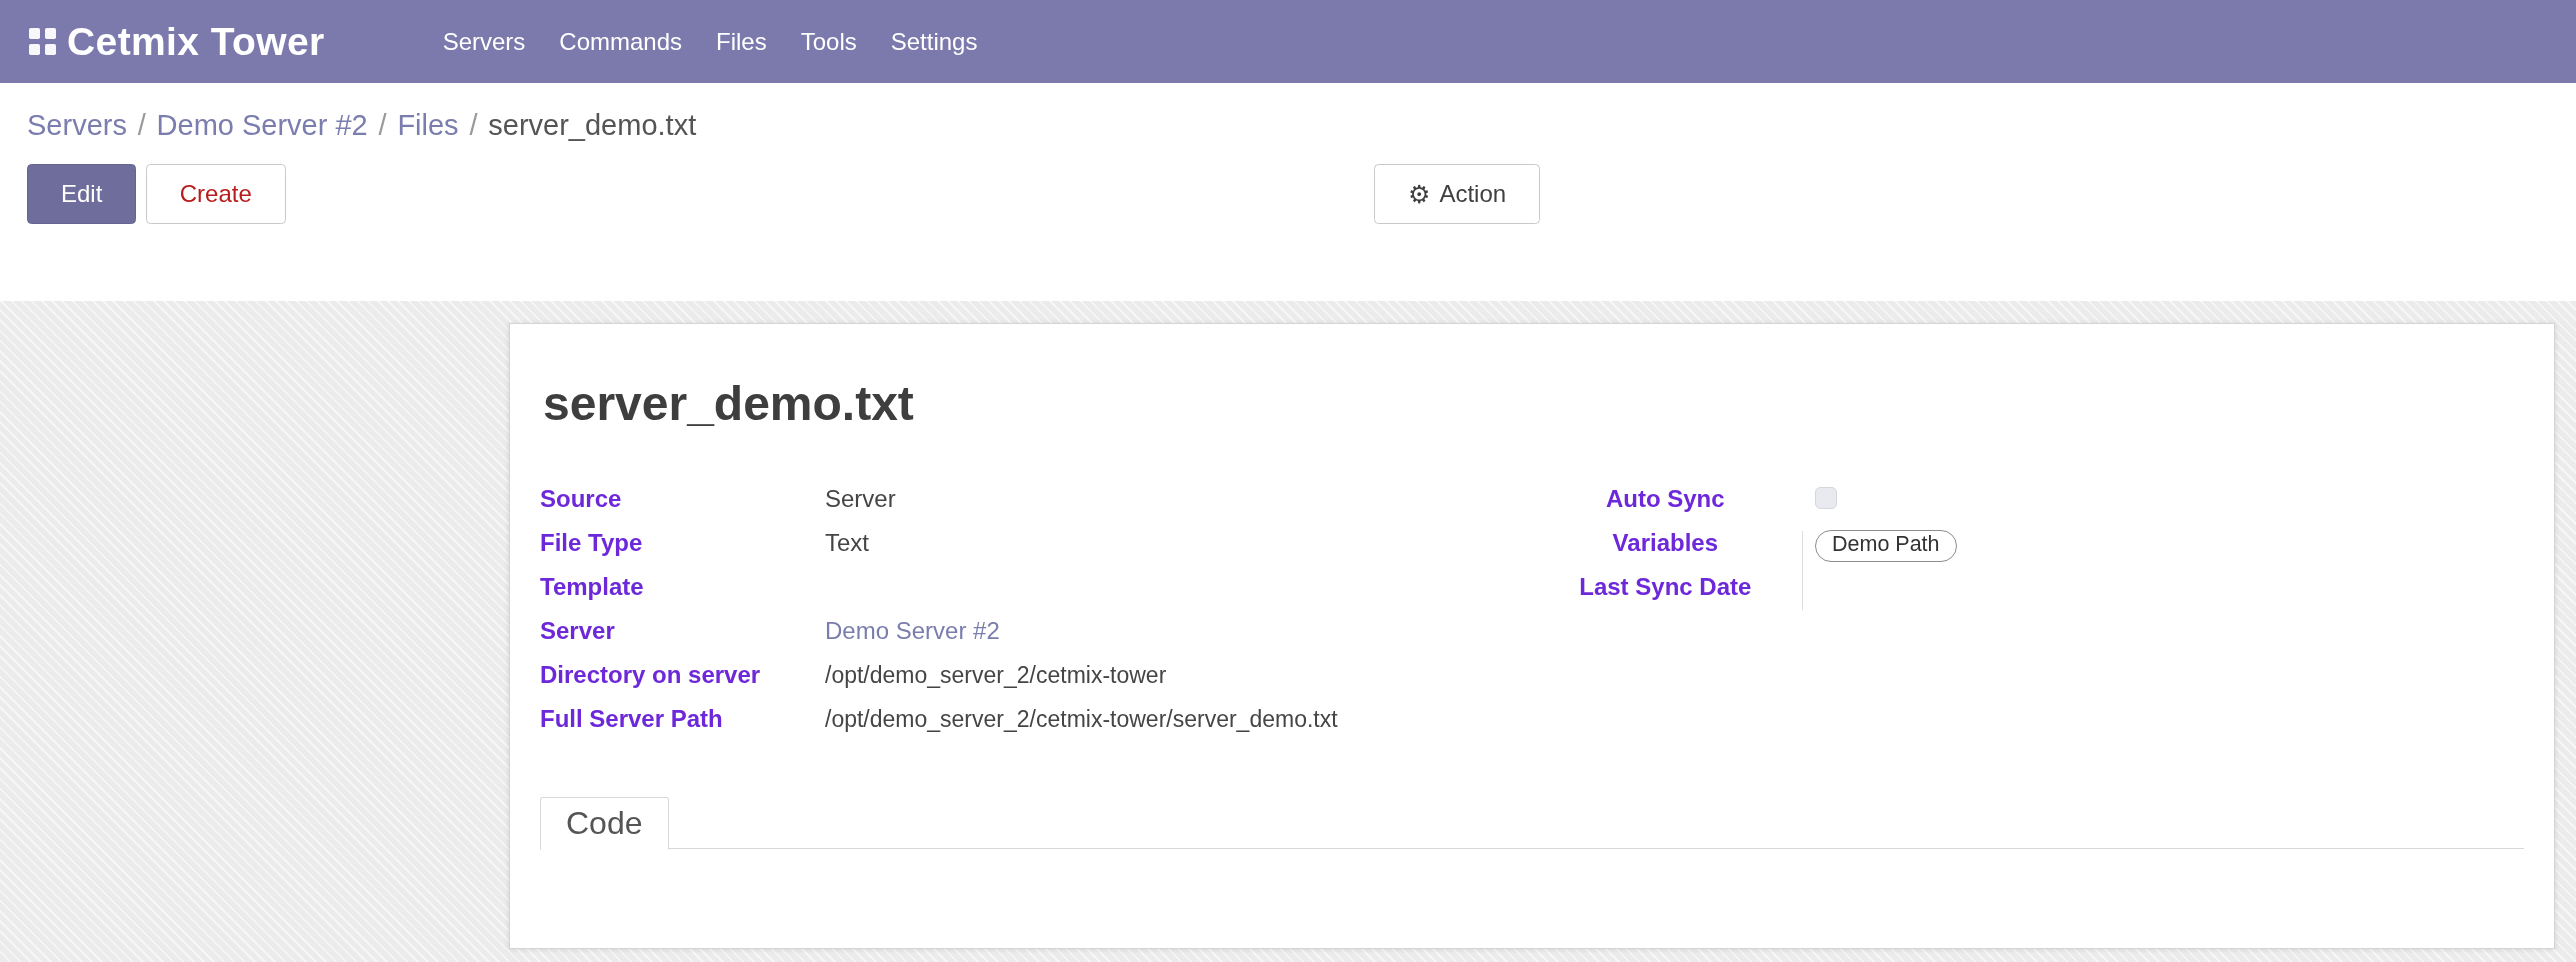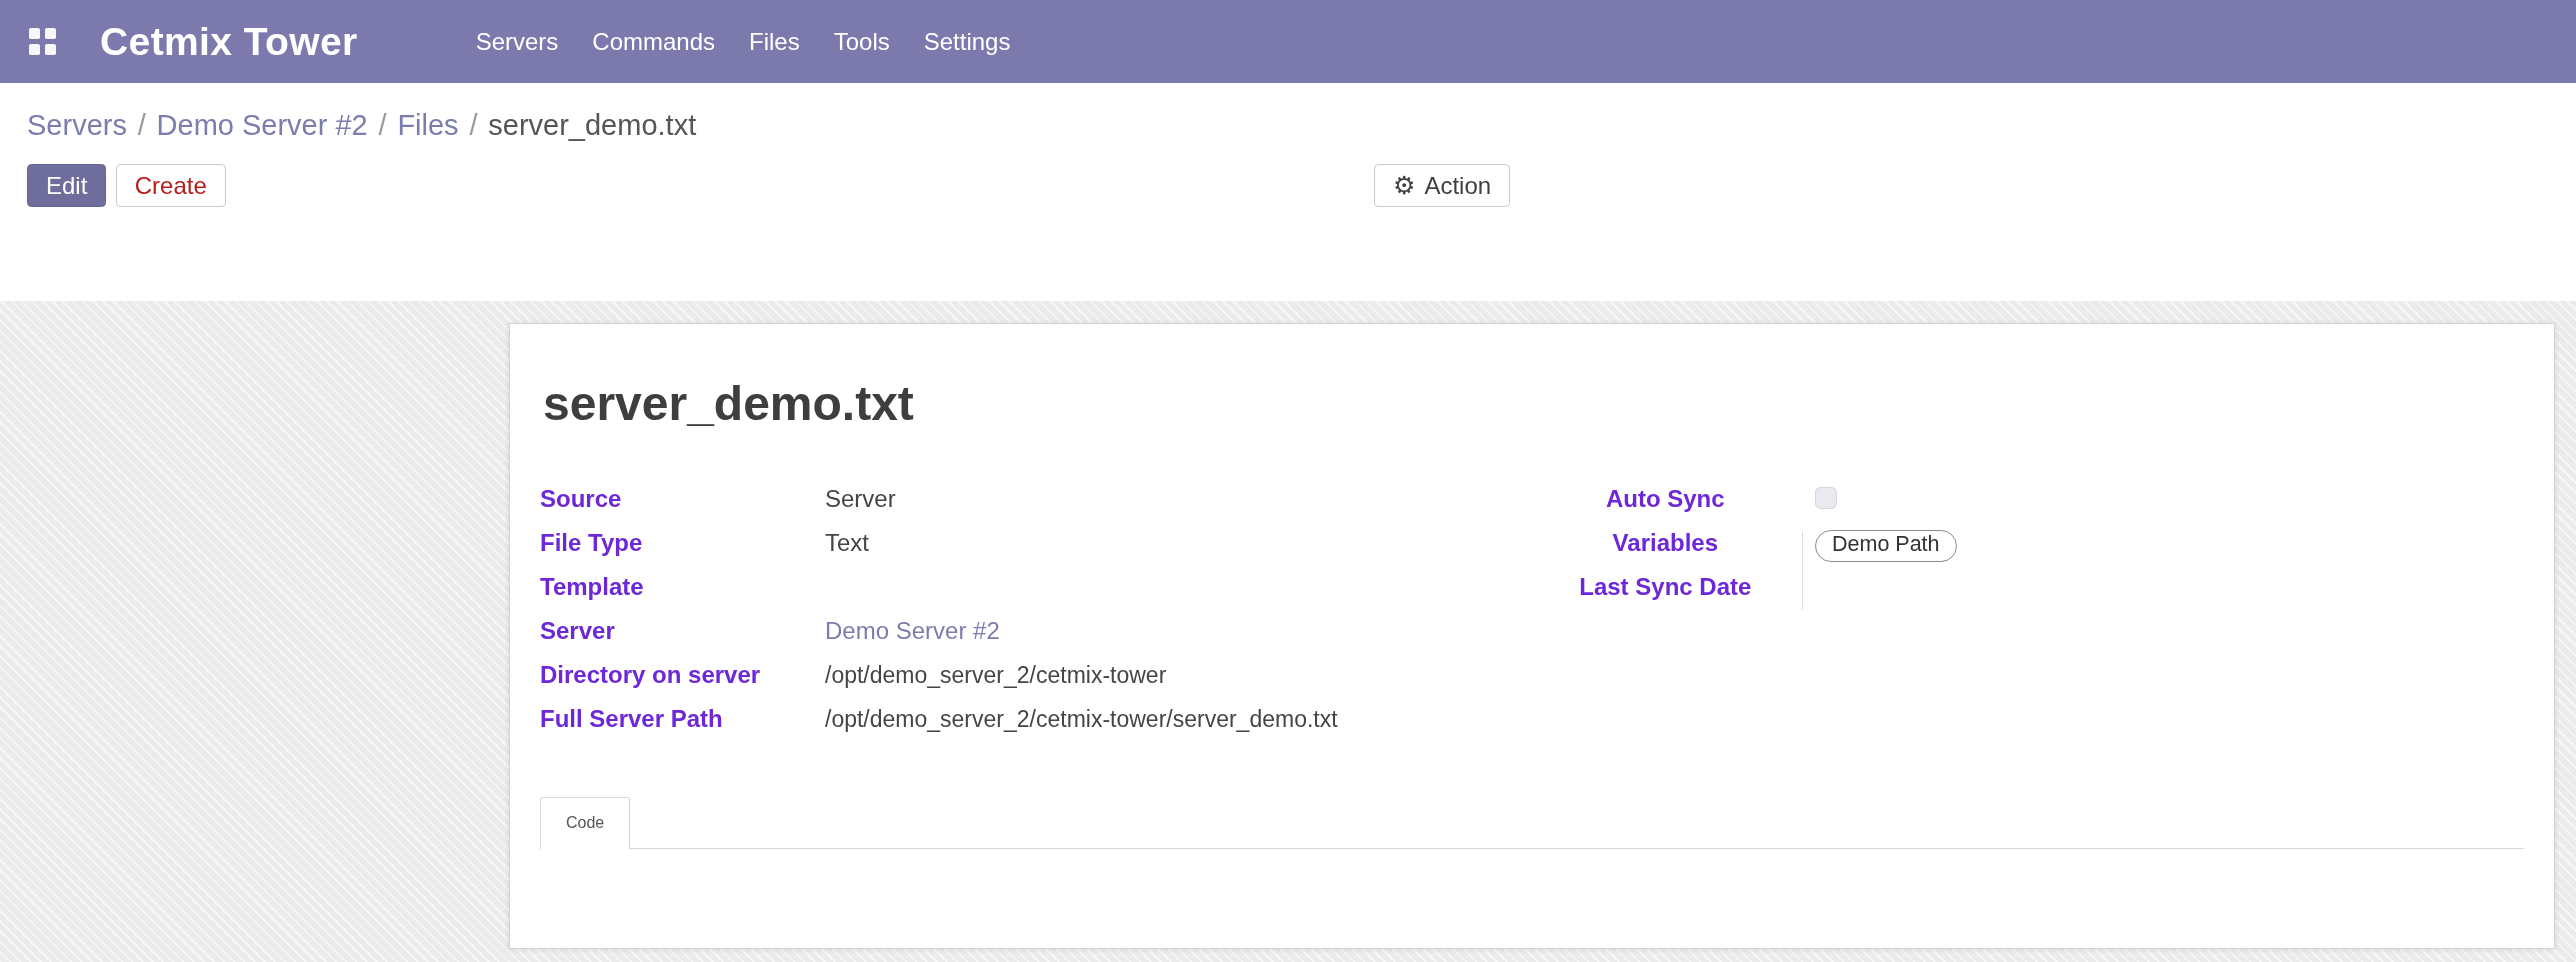--- a/index.html
+++ b/index.html
@@ -25,21 +25,21 @@
     grid-template-columns: 10.8px 10.8px;
     grid-template-rows: 10.8px 10.8px;
     gap: 5.4px;
     margin: 0 7.2px 0 1.8px;
     cursor: pointer;
   }
   .apps-icon span { background: #ffffff; border-radius: 1.8px; opacity: .95; }
   .brand {
     font-size: 39px;
     font-weight: 700;
-    margin-left: 37px;
+    margin-left: 4px;
     letter-spacing: 0.4px;
     white-space: nowrap;
   }
   .nav-menu { display: flex; margin-left: 101px; align-items: center; }
   .nav-item {
     font-size: 24px;
     padding: 0 17px;
     line-height: 83px;
     cursor: pointer;
     white-space: nowrap;
@@ -54,24 +54,24 @@
   .breadcrumb { font-size: 29px; line-height: 32px; }
   .breadcrumb a { color: #7a7dad; text-decoration: none; cursor: pointer; }
   .breadcrumb .sep { color: #9a9a9a; padding: 0 10.8px; }
   .breadcrumb .current { color: #555555; }
 
   .button-row { position: relative; margin-top: 23px; height: 52px; }
   .btn {
     display: inline-flex;
     align-items: center;
     justify-content: center;
-    height: 43px;
+    height: 60px;
     font-size: 24px;
     border-radius: 4.5px;
-    padding: 0 18px;
+    padding: 0 33px;
     cursor: pointer;
     border: 0.9px solid transparent;
     vertical-align: top;
     font-family: "Liberation Sans", sans-serif;
   }
   .btn-primary { background: #6f6d9b; color: #fff; border-color: #67658f; }
   .btn-default { background: #fff; color: #b91c1c; border-color: #c9c9c9; margin-left: 5.4px; }
   .btn-action {
     position: absolute;
     left: 1347px; top: 0;
@@ -169,21 +169,21 @@
   .notebook {
     position: absolute;
     left: 30px; right: 30px; top: 472px;
   }
   .notebook-header { border-bottom: 0.9px solid #d8d8d8; height: 53px; }
   .tab {
     display: inline-block;
     height: 53px;
     line-height: 50px;
     padding: 0 25px;
-    font-size: 16px;
+    font-size: 32px;
     color: #555;
     background: #fff;
     border: 0.9px solid #d8d8d8;
     border-bottom: 0.9px solid #ffffff;
     border-top-left-radius: 2.7px;
     border-top-right-radius: 2.7px;
     position: relative;
     top: 0.9px;
     cursor: pointer;
   }

